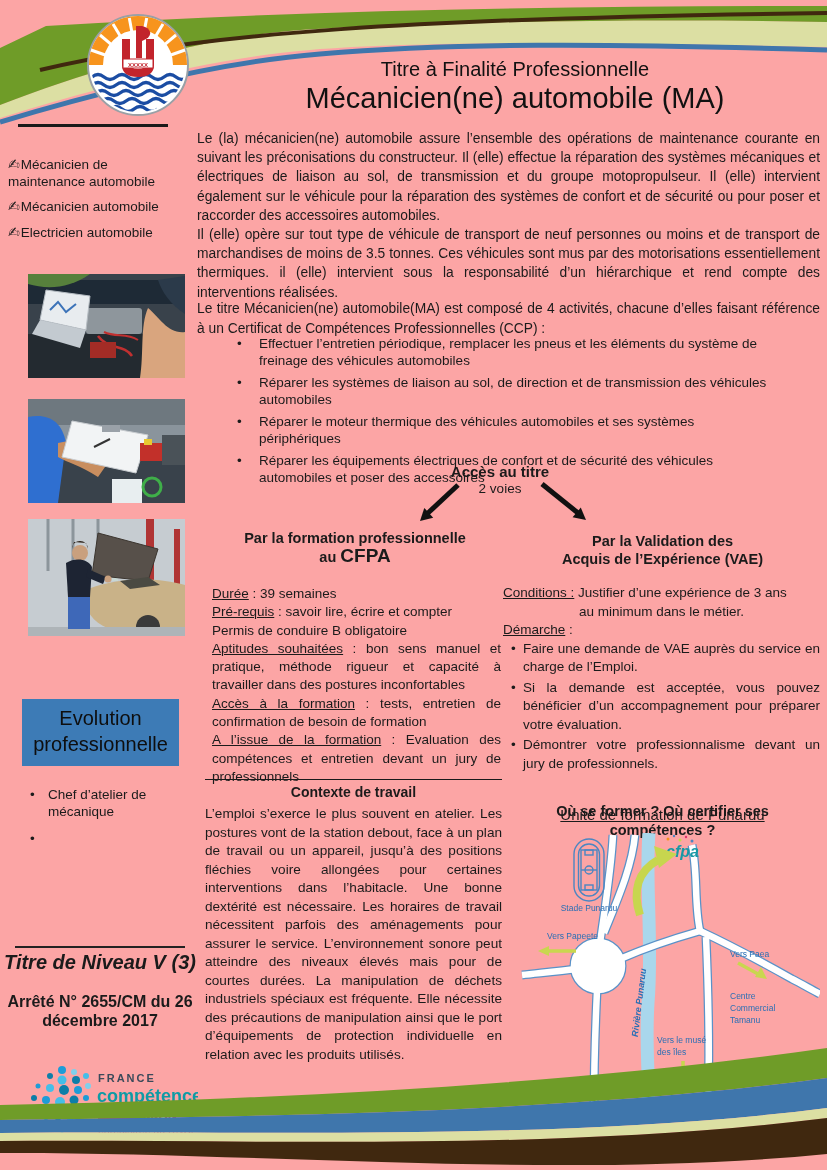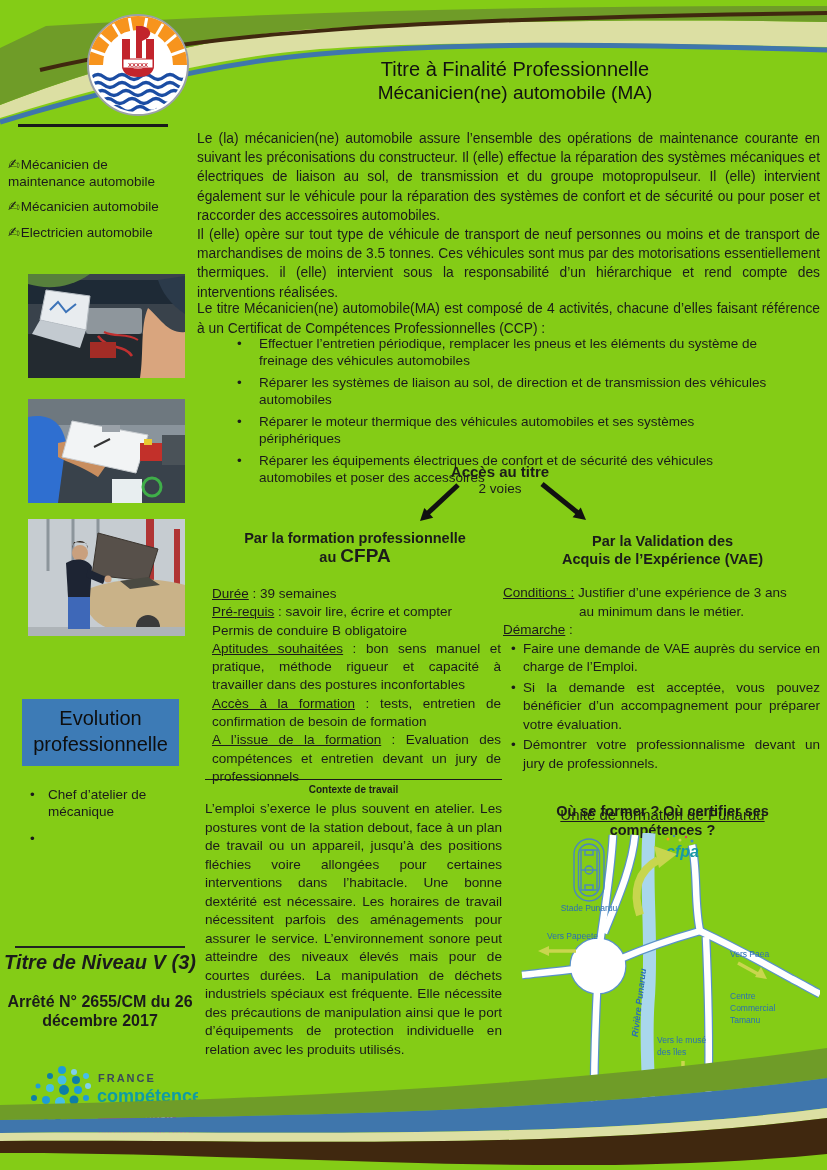--- a/index.html
+++ b/index.html
@@ -1,30 +1,30 @@
 <!DOCTYPE html>
 <html><head>
 <meta charset="utf-8">
 <title>Titre à Finalité Professionnelle</title>
 <style>
   html,body{margin:0;padding:0;background:#ffffff;}
-  .page{position:relative;width:827px;height:1170px;background:#84cc16;overflow:hidden;
+  .page{position:relative;width:827px;height:1170px;background:#fca5a5;overflow:hidden;
         font-family:"Liberation Sans","DejaVu Sans",sans-serif;color:#1b1b1b;}
   .page *{box-sizing:border-box;}
   .abs{position:absolute;}
   .just{text-align:justify;}
   .ctr{text-align:center;}
   .b{font-weight:normal;}
   .ul{text-decoration:underline;}
 
   
   .header-bands{left:0;top:0;}
   .emblem{left:86px;top:13px;}
   .header-sub{left:210px;top:58px;width:610px;font-size:20px;color:#111;}
-  .header-title{left:210px;top:82px;width:610px;font-size:19px;color:#111;}
+  .header-title{left:210px;top:82px;width:610px;font-size:29px;color:#111;}
 
   
   .metier-rule{left:18px;top:124px;width:150px;border-top:3px solid #1a1a1a;height:0;}
   .metier-heading{left:8px;top:127px;width:170px;font-size:21px;}
   .metier-items{left:8px;top:156px;width:180px;font-size:13.5px;line-height:16.5px;}
   .metier-item{margin-bottom:8px;}
   .metier-glyph{font-size:14px;margin-right:1px;}
   .photo{left:28px;width:157px;border:0;}
   .evo-box{left:22px;top:699px;width:157px;height:67px;background:#3D7BB6;
            font-size:20px;line-height:26px;padding-top:6px;color:#0e0e0e;}
@@ -50,21 +50,21 @@
   .acces-sub{font-size:13.5px;margin-top:1px;}
   .acces-arrows{left:380px;top:479px;}
 
   
   .cfpa-header{left:210px;top:529px;width:290px;font-size:14.5px;font-weight:bold;line-height:18px;}
   .cfpa-big{font-size:19px;}
   .cfpa-details{left:212px;top:585px;width:289px;font-size:13.5px;line-height:18.3px;}
   .cfpa-details p{margin:0;}
   .ctx-block{left:205px;top:779px;width:297px;}
   .ctx-rule{border-top:1.5px solid #1a1a1a;height:0;margin-bottom:4px;}
-  .ctx-heading{font-size:10px;font-weight:bold;}
+  .ctx-heading{font-size:14px;font-weight:bold;}
   .ctx-body{margin-top:5px;font-size:13.6px;line-height:18.5px;}
 
   .vae-header{left:505px;top:532px;width:315px;font-size:14.5px;font-weight:bold;line-height:18px;}
   .vae-details{left:503px;top:584px;width:317px;font-size:13.5px;line-height:18.5px;}
   .vae-details .li{margin-bottom:2px;}
   .vae-details .dot{flex:0 0 20px;padding-left:8px;}
   .vae-details .li-text{flex:1;text-align:justify;}
   .ou-block{left:505px;top:802px;width:315px;font-size:14.5px;font-weight:bold;line-height:19px;}
   .map-title{left:505px;top:806px;width:315px;font-size:15px;text-decoration:underline;}
   .map-svg{left:520px;top:833px;}

